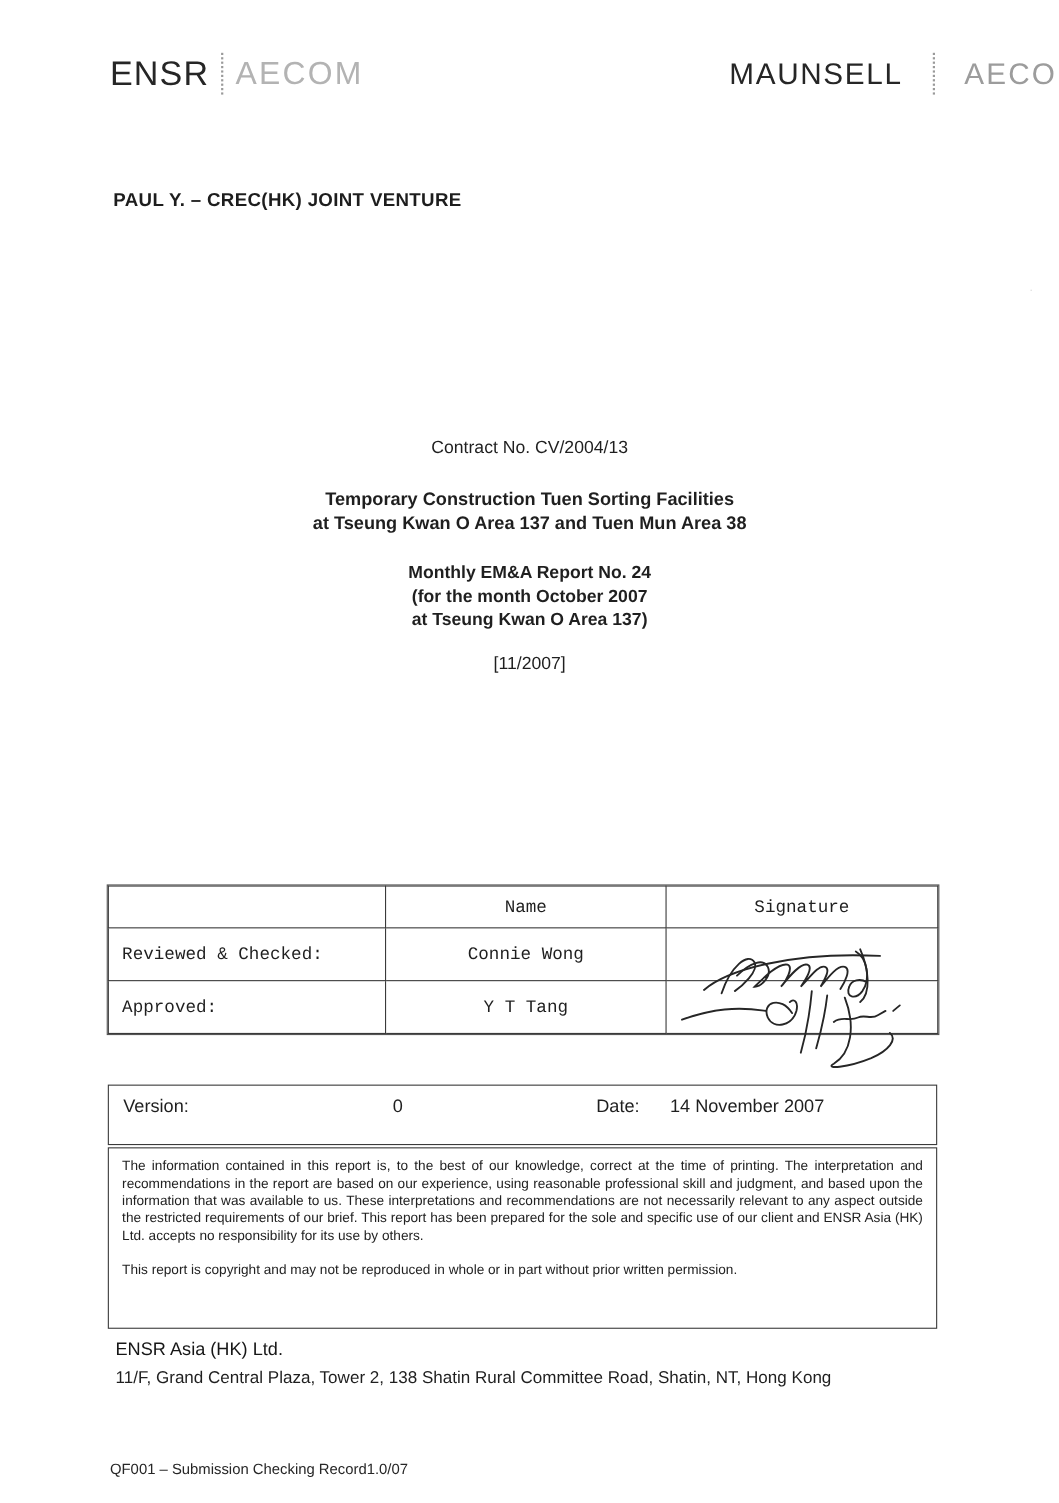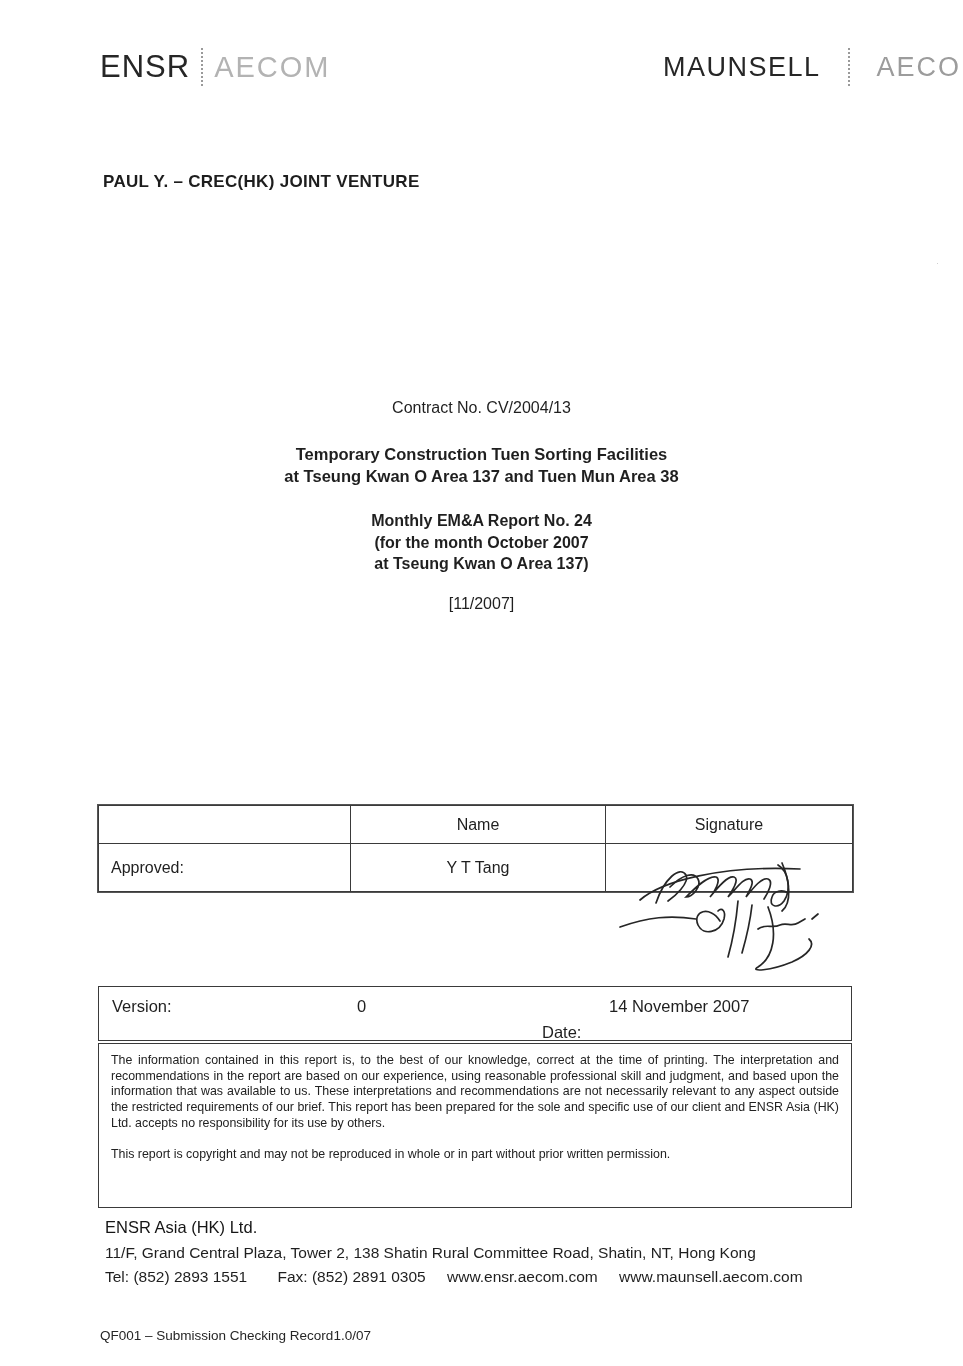--- a/index.html
+++ b/index.html
@@ -37,20 +37,21 @@
   
   table.signoff {
     position: absolute; left: 98px; top: 805px; width: 754px;
     border-collapse: collapse; table-layout: fixed;
     font-size: 16px; color: #1f1f1f;
   }
   table.signoff td {
     border: 1.6px solid #3a3a3a;
     padding: 0 12px;
     background: transparent;
+    font-family: Liberation Mono, monospace;
   }
   table.signoff tr.hdr td { height: 38px; text-align: center; }
   table.signoff tr.row td { height: 48px; }
   table.signoff td.label { text-align: left; }
   table.signoff td.name  { text-align: center; }
   table.signoff td.sig   { text-align: center; }
   table.signoff { outline: 0.5px solid #555; }
 
   .sig-overlay {
     position: absolute; left: 612px; top: 845px; width: 240px; height: 132px;
@@ -61,21 +62,21 @@
 
   
   .version-box {
     position: absolute; left: 98px; top: 986px; width: 754px; height: 55px;
     border: 1.8px solid #3a3a3a;
     font-size: 16.5px;
   }
   .version-box span { position: absolute; top: 10px; }
   .version-label { left: 13px; }
   .version-value { left: 258px; }
-  .date-label    { left: 443px; margin-top: 26px; }
+  .date-label    { left: 443px; }
   .date-value    { left: 510px; }
 
   
   .disclaimer-box {
     position: absolute; left: 98px; top: 1043px; width: 754px; height: 165px;
     border: 1.8px solid #3a3a3a;
     padding: 9px 12px 0 12px;
     font-size: 12.4px; line-height: 15.7px; color: #222;
   }
   .disclaimer-box .para { text-align: justify; }
@@ -144,20 +145,25 @@
       <col style="width:255px">
       <col style="width:247px">
     </colgroup>
   <tbody>
       <tr class="hdr">
     <td></td>
     <td>Name</td>
     <td>Signature</td>
   </tr>
   <tr class="row">
+    <td class="label">Reviewed &amp; Checked:</td>
+    <td class="name">Connie Wong</td>
+    <td class="sig"></td>
+  </tr>
+  <tr class="row">
     <td class="label">Approved:</td>
     <td class="name">Y T Tang</td>
     <td class="sig"></td>
   </tr>
 </tbody>
   </table>
 
 <div class="sig-overlay">
   <svg width="240" height="132" viewBox="0 0 240 132">
 
@@ -189,24 +195,18 @@
 </div>
 
 <div class="disclaimer-box">
   <div class="para">The information contained in this report is, to the best of our knowledge, correct at the time of printing.  The interpretation and recommendations in the report are based on our experience, using reasonable professional skill and judgment, and based upon the information that was available to us. These interpretations and recommendations are not necessarily relevant to any aspect outside the restricted requirements of our brief.  This report has been prepared for the sole and specific use of our client and ENSR Asia (HK) Ltd. accepts no responsibility for its use by others.</div>
   <div class="copyright">This report is copyright and may not be reproduced in whole or in part without prior written permission.</div>
 </div>
 
 <div class="company-block">
   <div class="company-name">ENSR Asia (HK) Ltd.</div>
   <div class="company-address">11/F, Grand Central Plaza, Tower 2, 138 Shatin Rural Committee Road, Shatin, NT, Hong Kong</div>
-  <div class="company-contact">
-    <span class="tel">Tel: (852) 2893 1551</span>
-    <span class="fax">Fax: (852) 2891 0305</span>
-    <span class="web1">www.ensr.aecom.com</span>
-    <span class="web2">www.maunsell.aecom.com</span>
-  </div>
 </div>
 
 <div class="page-footer">
   <span>QF001 – Submission Checking Record</span>
   <span>1.0/07</span>
 </div>
 
 </body></html>

